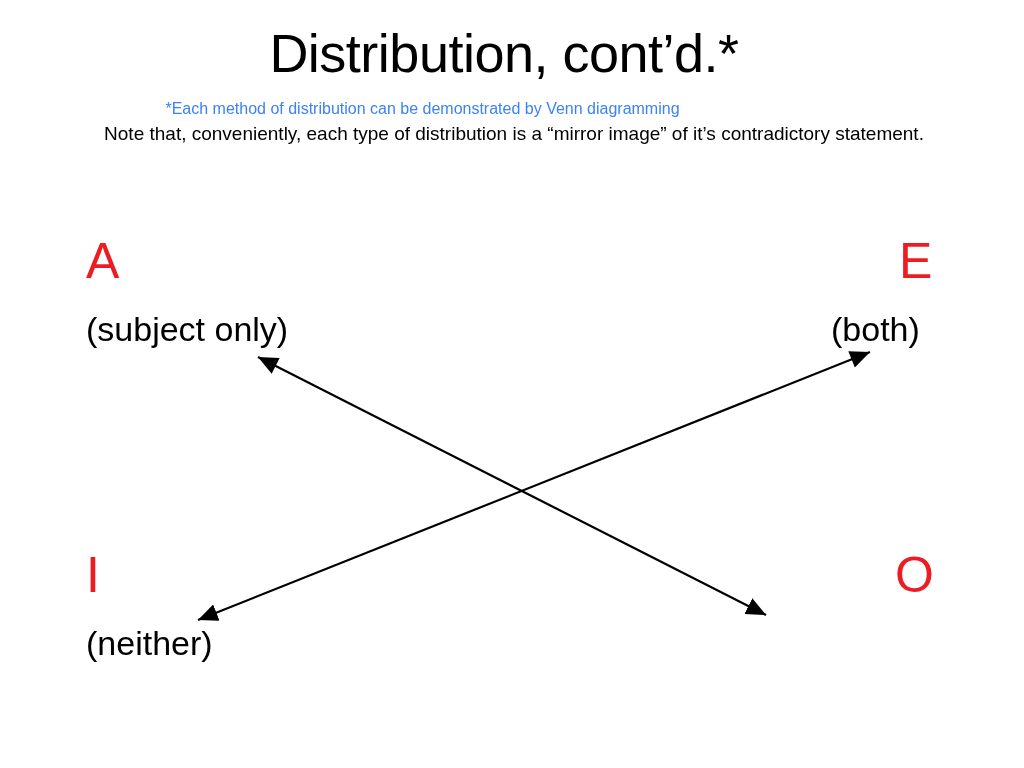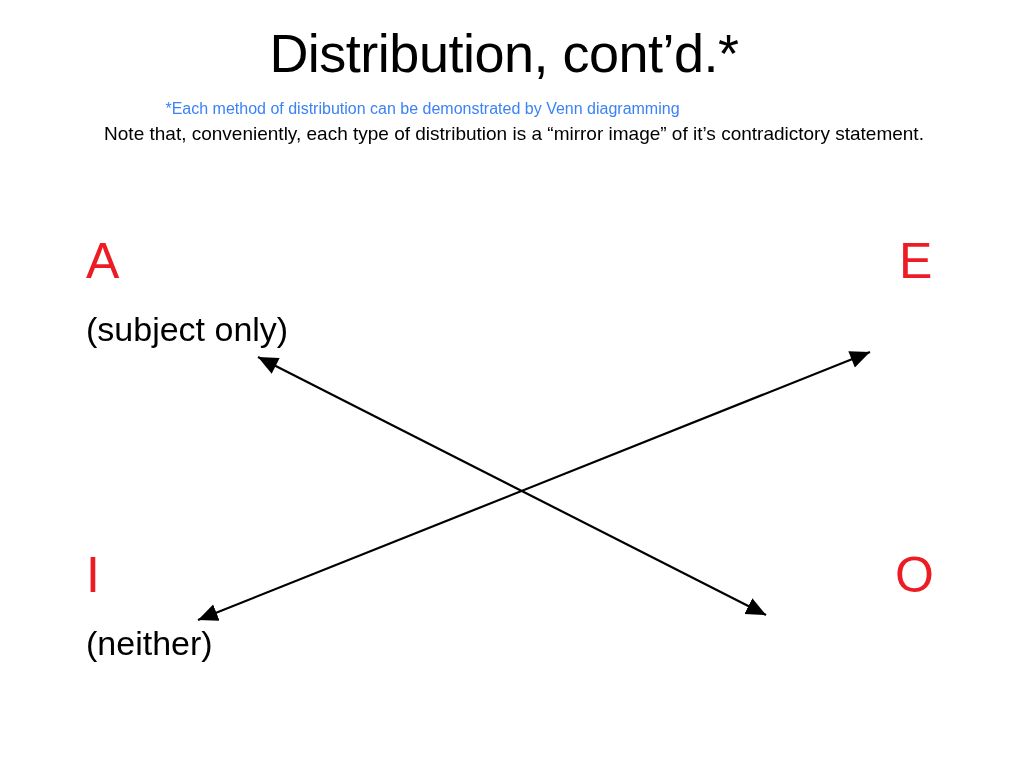--- a/index.html
+++ b/index.html
@@ -105,20 +105,21 @@
   <div class="title">Distribution, cont’d.*</div>
 
   <div class="subtitle-1">*Each method of distribution can be demonstrated by Venn diagramming</div>
 
   <div class="subtitle-2">Note that, conveniently, each type of distribution is a “mirror image” of it’s contradictory statement.</div>
 
   <div class="quad-letter letter-a" style="color:#ED1C24;">A</div>
   <div class="quad-caption cap-a">(subject only)</div>
 
   <div class="quad-letter letter-e" style="color:#ED1C24;">E</div>
+  <div class="quad-caption cap-e">(both)</div>
 
   <div class="quad-letter letter-i" style="color:#ED1C24;">I</div>
   <div class="quad-caption cap-i">(neither)</div>
 
   <div class="quad-letter letter-o" style="color:#ED1C24;">O</div>
 
   <svg class="arrow-layer" viewBox="0 0 1024 768" width="1024" height="768">
     <defs>
       <marker id="head-end" markerWidth="12" markerHeight="12" refX="9" refY="4" orient="auto" markerUnits="strokeWidth">
         <path d="M0,0 L9,4 L0,8 z" fill="#000000"></path>

